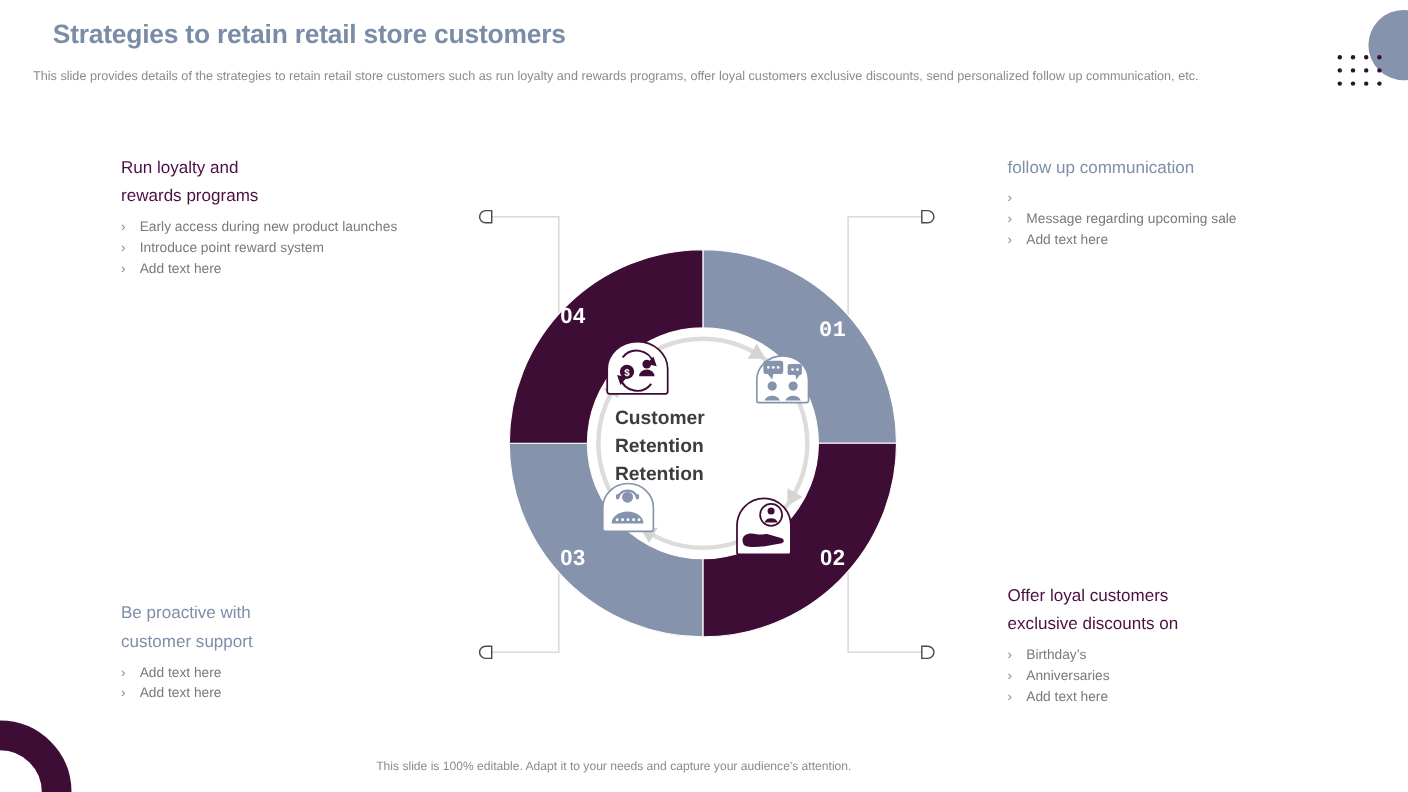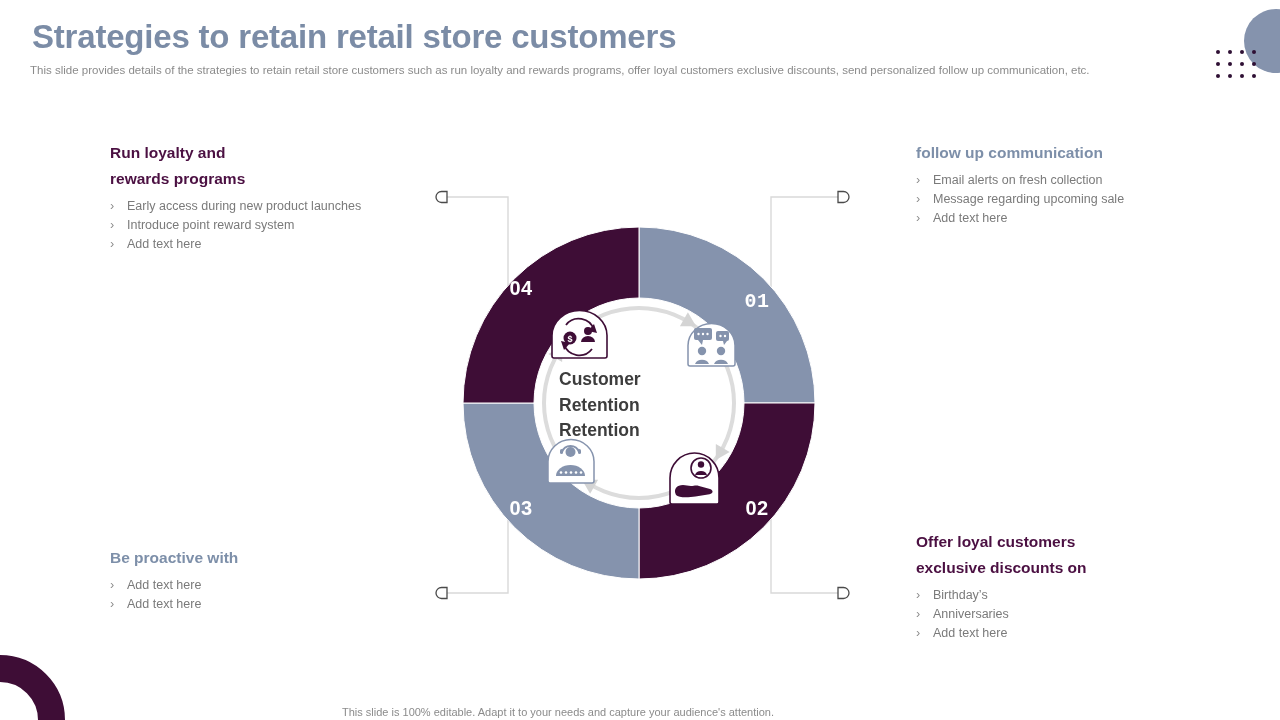--- a/index.html
+++ b/index.html
@@ -1,39 +1,39 @@
 <!DOCTYPE html>
 <html><head>
 <meta charset="utf-8">
 <style>
   html,body{margin:0;padding:0;background:#fff;}
   .slide{position:relative;width:1280px;height:720px;overflow:hidden;background:#ffffff;
          font-family:"Liberation Sans", sans-serif;}
   .abs{position:absolute;}
-  .page-title{left:32px;top:18px;font-size:33px;font-weight:700;color:#7b8ca6;letter-spacing:-0.2px;}
+  .page-title{left:48px;top:18px;font-size:24px;font-weight:700;color:#7b8ca6;letter-spacing:-0.2px;}
   .page-subtitle{left:30px;top:64px;font-size:11.5px;color:#8b8b8b;width:1180px;}
   .corner-circle{left:1244px;top:9px;width:64px;height:64px;border-radius:50%;background:#8593ad;z-index:1;}
   .dot-grid{left:1216px;top:50px;display:grid;grid-template-columns:repeat(4,4px);grid-auto-rows:4px;
             column-gap:8px;row-gap:8px;z-index:2;}
   .dot-grid i{width:4px;height:4px;border-radius:50%;background:#2f1034;display:block;}
   .corner-ring{left:-65px;top:655px;width:76px;height:76px;border:27px solid #3e0d36;border-radius:50%;z-index:1;}
   .diagram-svg{left:0;top:0;z-index:2;}
   .segment-number{z-index:4;color:#ffffff;font-size:20px;font-weight:700;letter-spacing:0.5px;
                   transform:translate(-50%,-50%);}
   .center-label{left:559px;top:367px;width:160px;z-index:4;color:#3d3d3d;
                 font-size:17.5px;font-weight:700;line-height:25.5px;}
   .block{width:270px;z-index:3;}
-  .block .heading{font-size:15.5px;font-weight:700;line-height:26px;}
+  .block .heading{font-size:15.5px;font-weight:400;line-height:26px;}
   .heading-purple{color:#4b1042;}
   .heading-blue{color:#7d8fa9;}
   .bullets{list-style:none;margin:5px 0 0 0;padding:0;}
   .bullets li{display:flex;color:#7a7a7a;font-size:12.5px;line-height:19px;}
   .bullets .mk{width:17px;flex:0 0 17px;color:#8a8a8a;}
   .bullets .tx{width:235px;}
-  .footer{left:0;top:706px;width:1116px;text-align:center;font-size:11px;color:#8b8b8b;z-index:3;}
+  .footer{left:0;top:691px;width:1116px;text-align:center;font-size:11px;color:#8b8b8b;z-index:3;}
 </style>
 </head>
 <body>
 
 <div class="slide">
 
   <div class="abs page-title">Strategies to retain retail store customers</div>
   <div class="abs page-subtitle">This slide provides details of the strategies to retain retail store customers such as run loyalty and rewards programs, offer loyal customers exclusive discounts, send personalized follow up communication, etc.</div>
 
   <div class="abs corner-circle"></div>
@@ -182,36 +182,36 @@
     </ul>
   </div>
 
   <div class="abs block" style="left:916px;top:140px;">
     <div class="heading heading-blue">
       <div>follow up communication</div>
     </div>
     <ul class="bullets">
       <li>
           <span class="mk">›</span>
-          <span class="tx">Email alerts on fresh collection</span>
         </li>
       <li>
           <span class="mk">›</span>
           <span class="tx">Message regarding upcoming sale</span>
         </li>
       <li>
           <span class="mk">›</span>
           <span class="tx">Add text here</span>
         </li>
     </ul>
   </div>
 
   <div class="abs block" style="left:110px;top:545px;">
     <div class="heading heading-blue">
       <div>Be proactive with</div>
+      <div>customer support</div>
     </div>
     <ul class="bullets">
       <li>
           <span class="mk">›</span>
           <span class="tx">Add text here</span>
         </li>
       <li>
           <span class="mk">›</span>
           <span class="tx">Add text here</span>
         </li>

